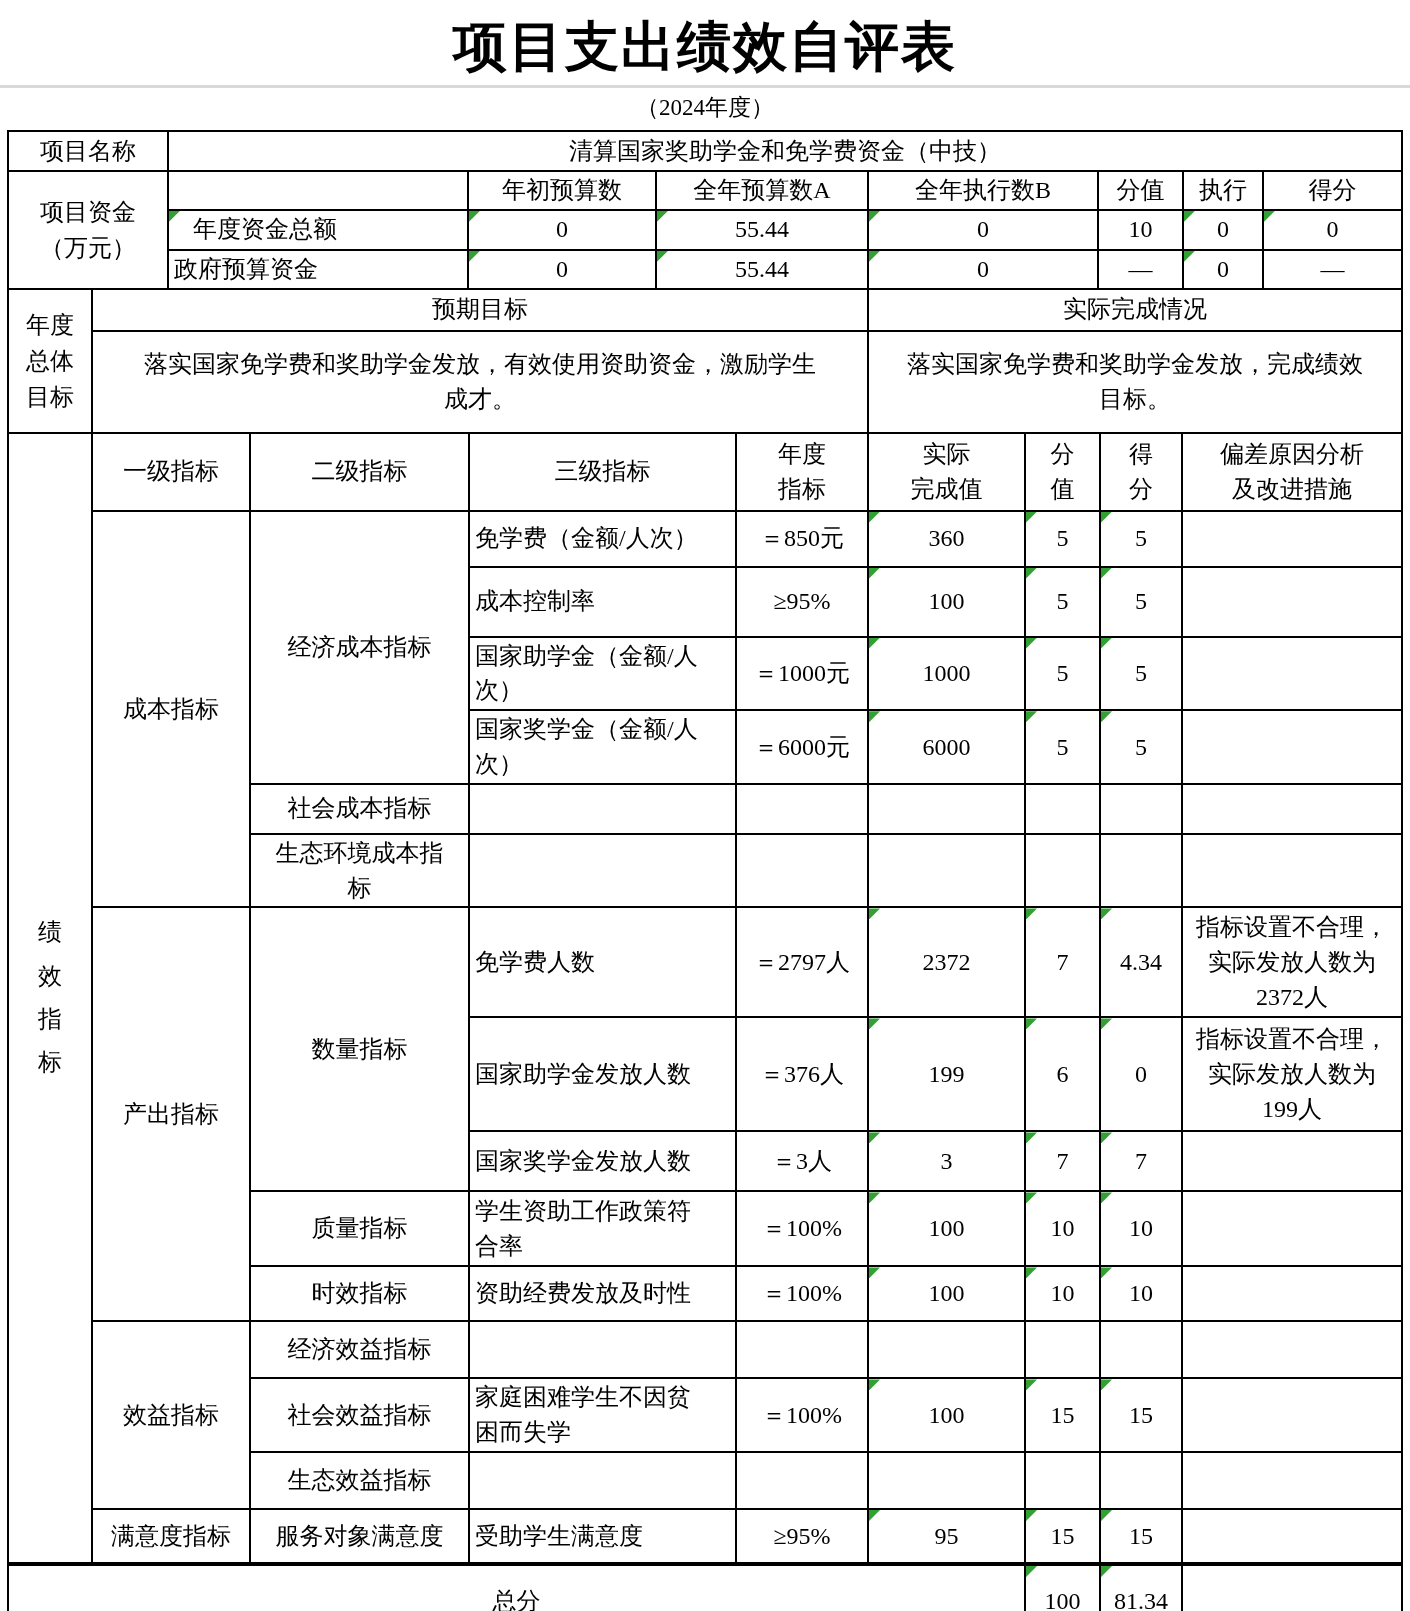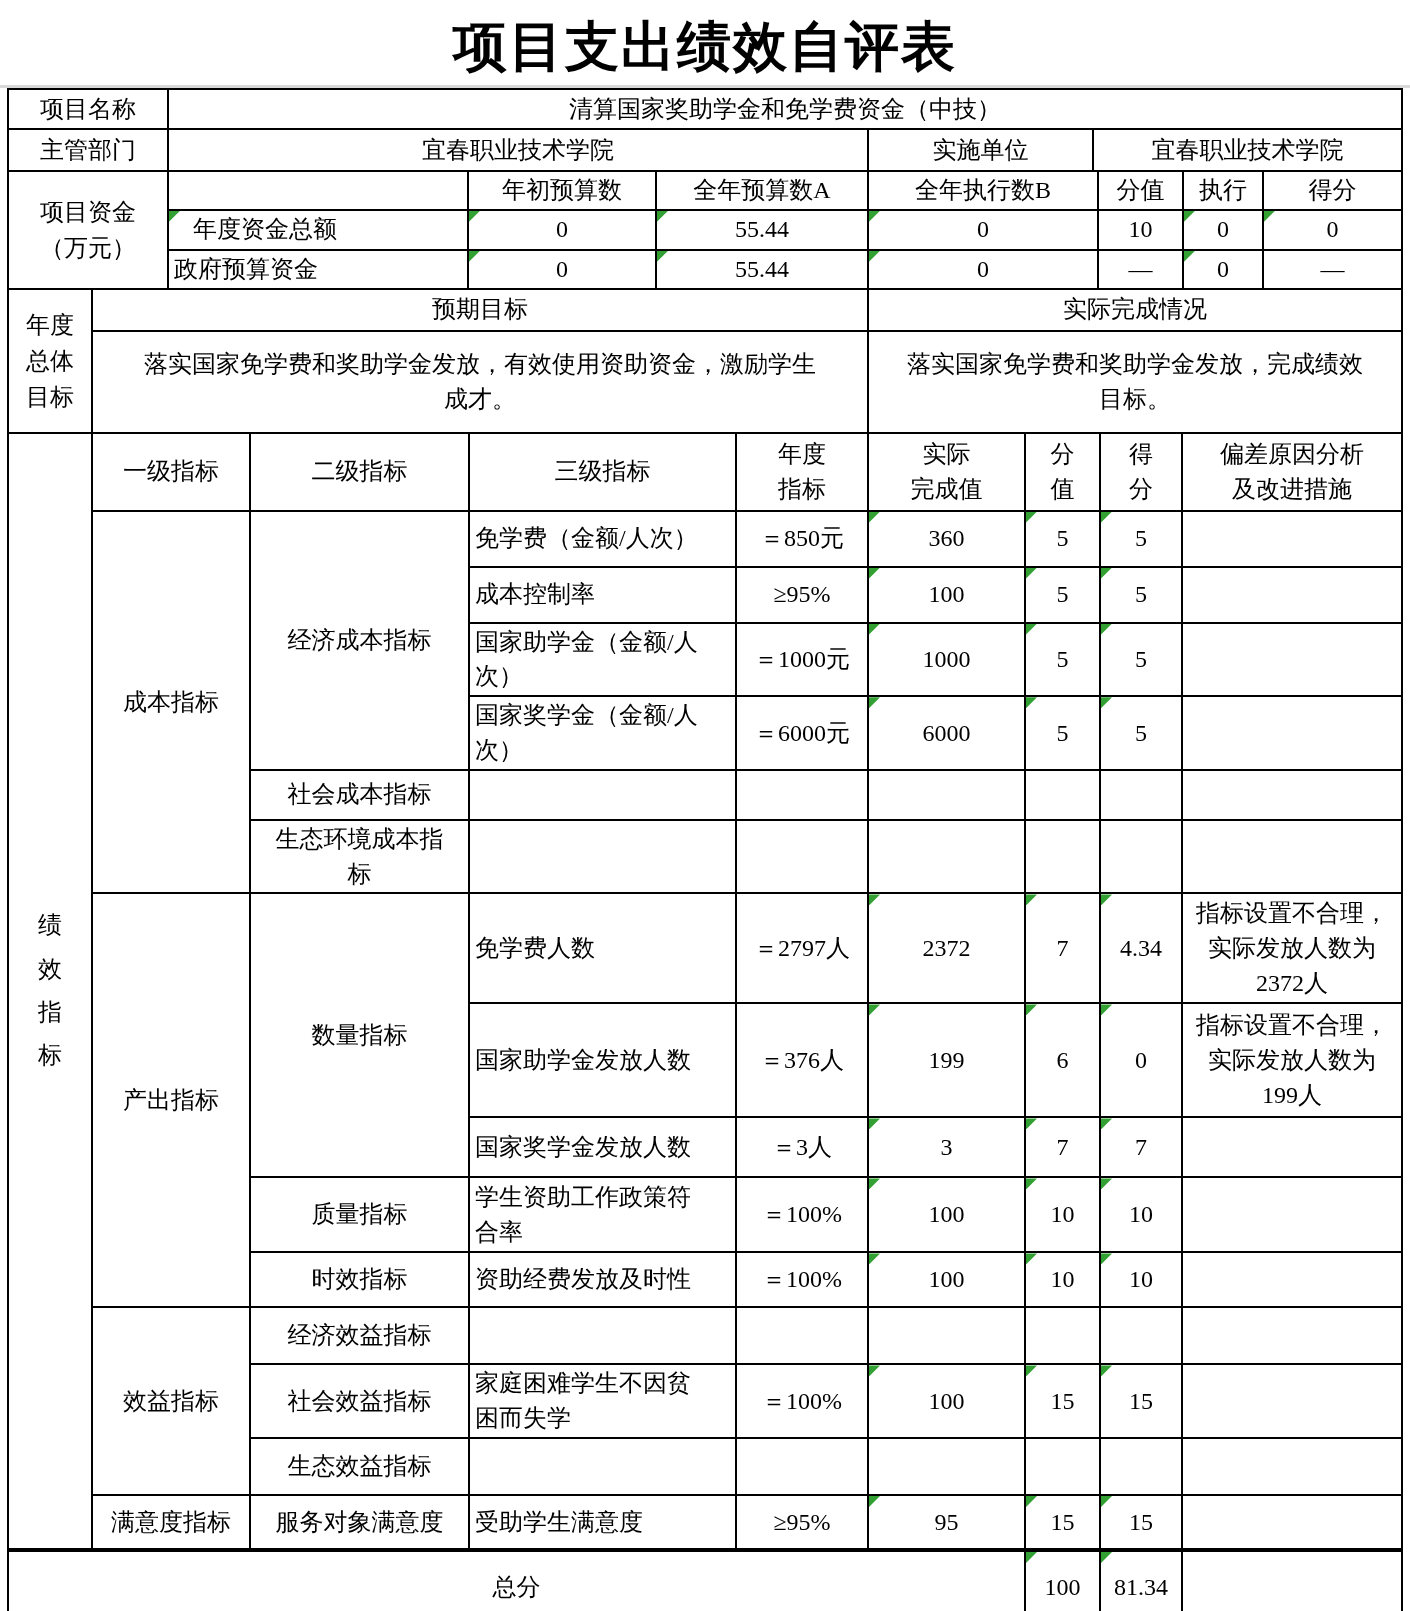--- a/index.html
+++ b/index.html
@@ -46,38 +46,33 @@
   }
   tr.totalRow td { border-top-width:4px; }
 </style>
 </head>
 <body>
 
 <div class="page">
 
   <div class="title">项目支出绩效自评表</div>
   <div class="rule"></div>
+  <div class="subtitle">（2024年度）</div>
 
   <table class="t">
     <colgroup>
         <col style="width:160px">
         <col style="width:700px">
         <col style="width:225px">
         <col style="width:309px">
       </colgroup>
     <tbody>
         <tr style="height:40px">
       <td>项目名称</td>
       <td colspan="3">清算国家奖助学金和免学费资金（中技）</td>
-    </tr>
-    <tr style="height:42px">
-      <td>主管部门</td>
-      <td>宜春职业技术学院</td>
-      <td>实施单位</td>
-      <td>宜春职业技术学院</td>
     </tr>
   </tbody>
     </table>
 
   <table class="t">
     <colgroup>
         <col style="width:160px">
         <col style="width:300px">
         <col style="width:188px">
         <col style="width:212px">
@@ -178,21 +173,21 @@
     <tr style="height:56px">
       <td rowspan="6">成本指标</td>
       <td rowspan="4">经济成本指标</td>
       <td class="la">免学费（金额/人次）</td>
       <td>＝850元</td>
       <td class="tri"><i class="flag"></i><span>360</span></td>
       <td class="tri"><i class="flag"></i><span>5</span></td>
       <td class="tri"><i class="flag"></i><span>5</span></td>
       <td></td>
     </tr>
-    <tr style="height:56px">
+    <tr style="height:70px">
       <td class="la">成本控制率</td>
       <td>≥95%</td>
       <td class="tri"><i class="flag"></i><span>100</span></td>
       <td class="tri"><i class="flag"></i><span>5</span></td>
       <td class="tri"><i class="flag"></i><span>5</span></td>
       <td></td>
     </tr>
     <tr style="height:70px">
       <td class="la">国家助学金（金额/人
 次）</td>

